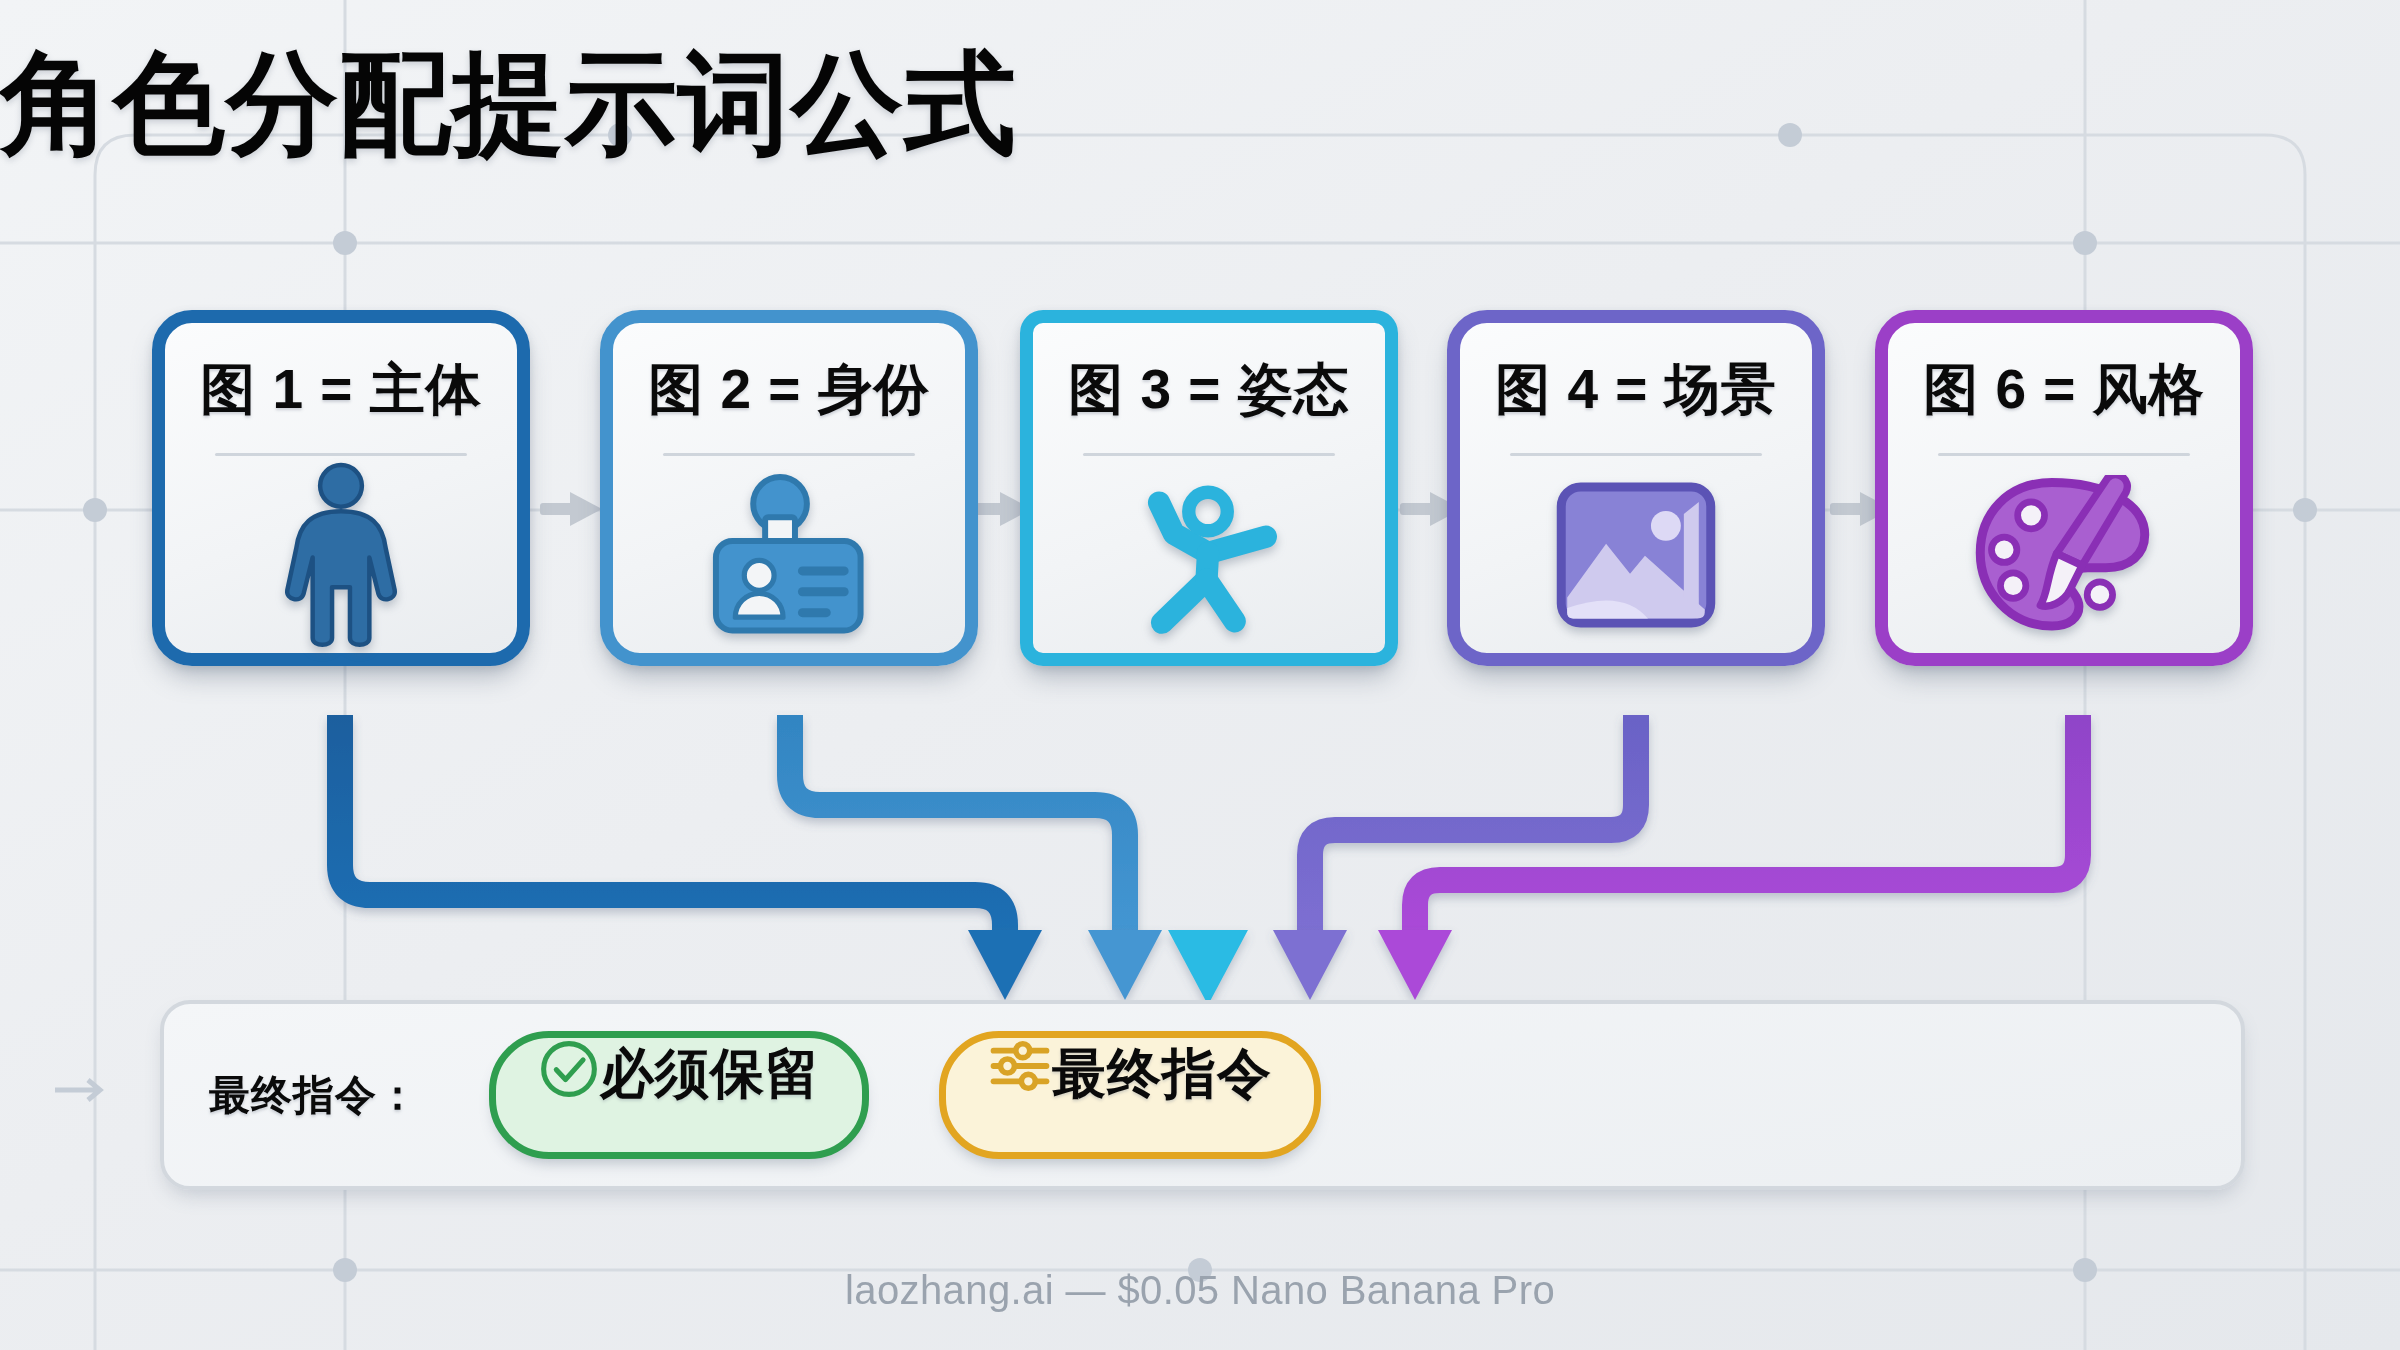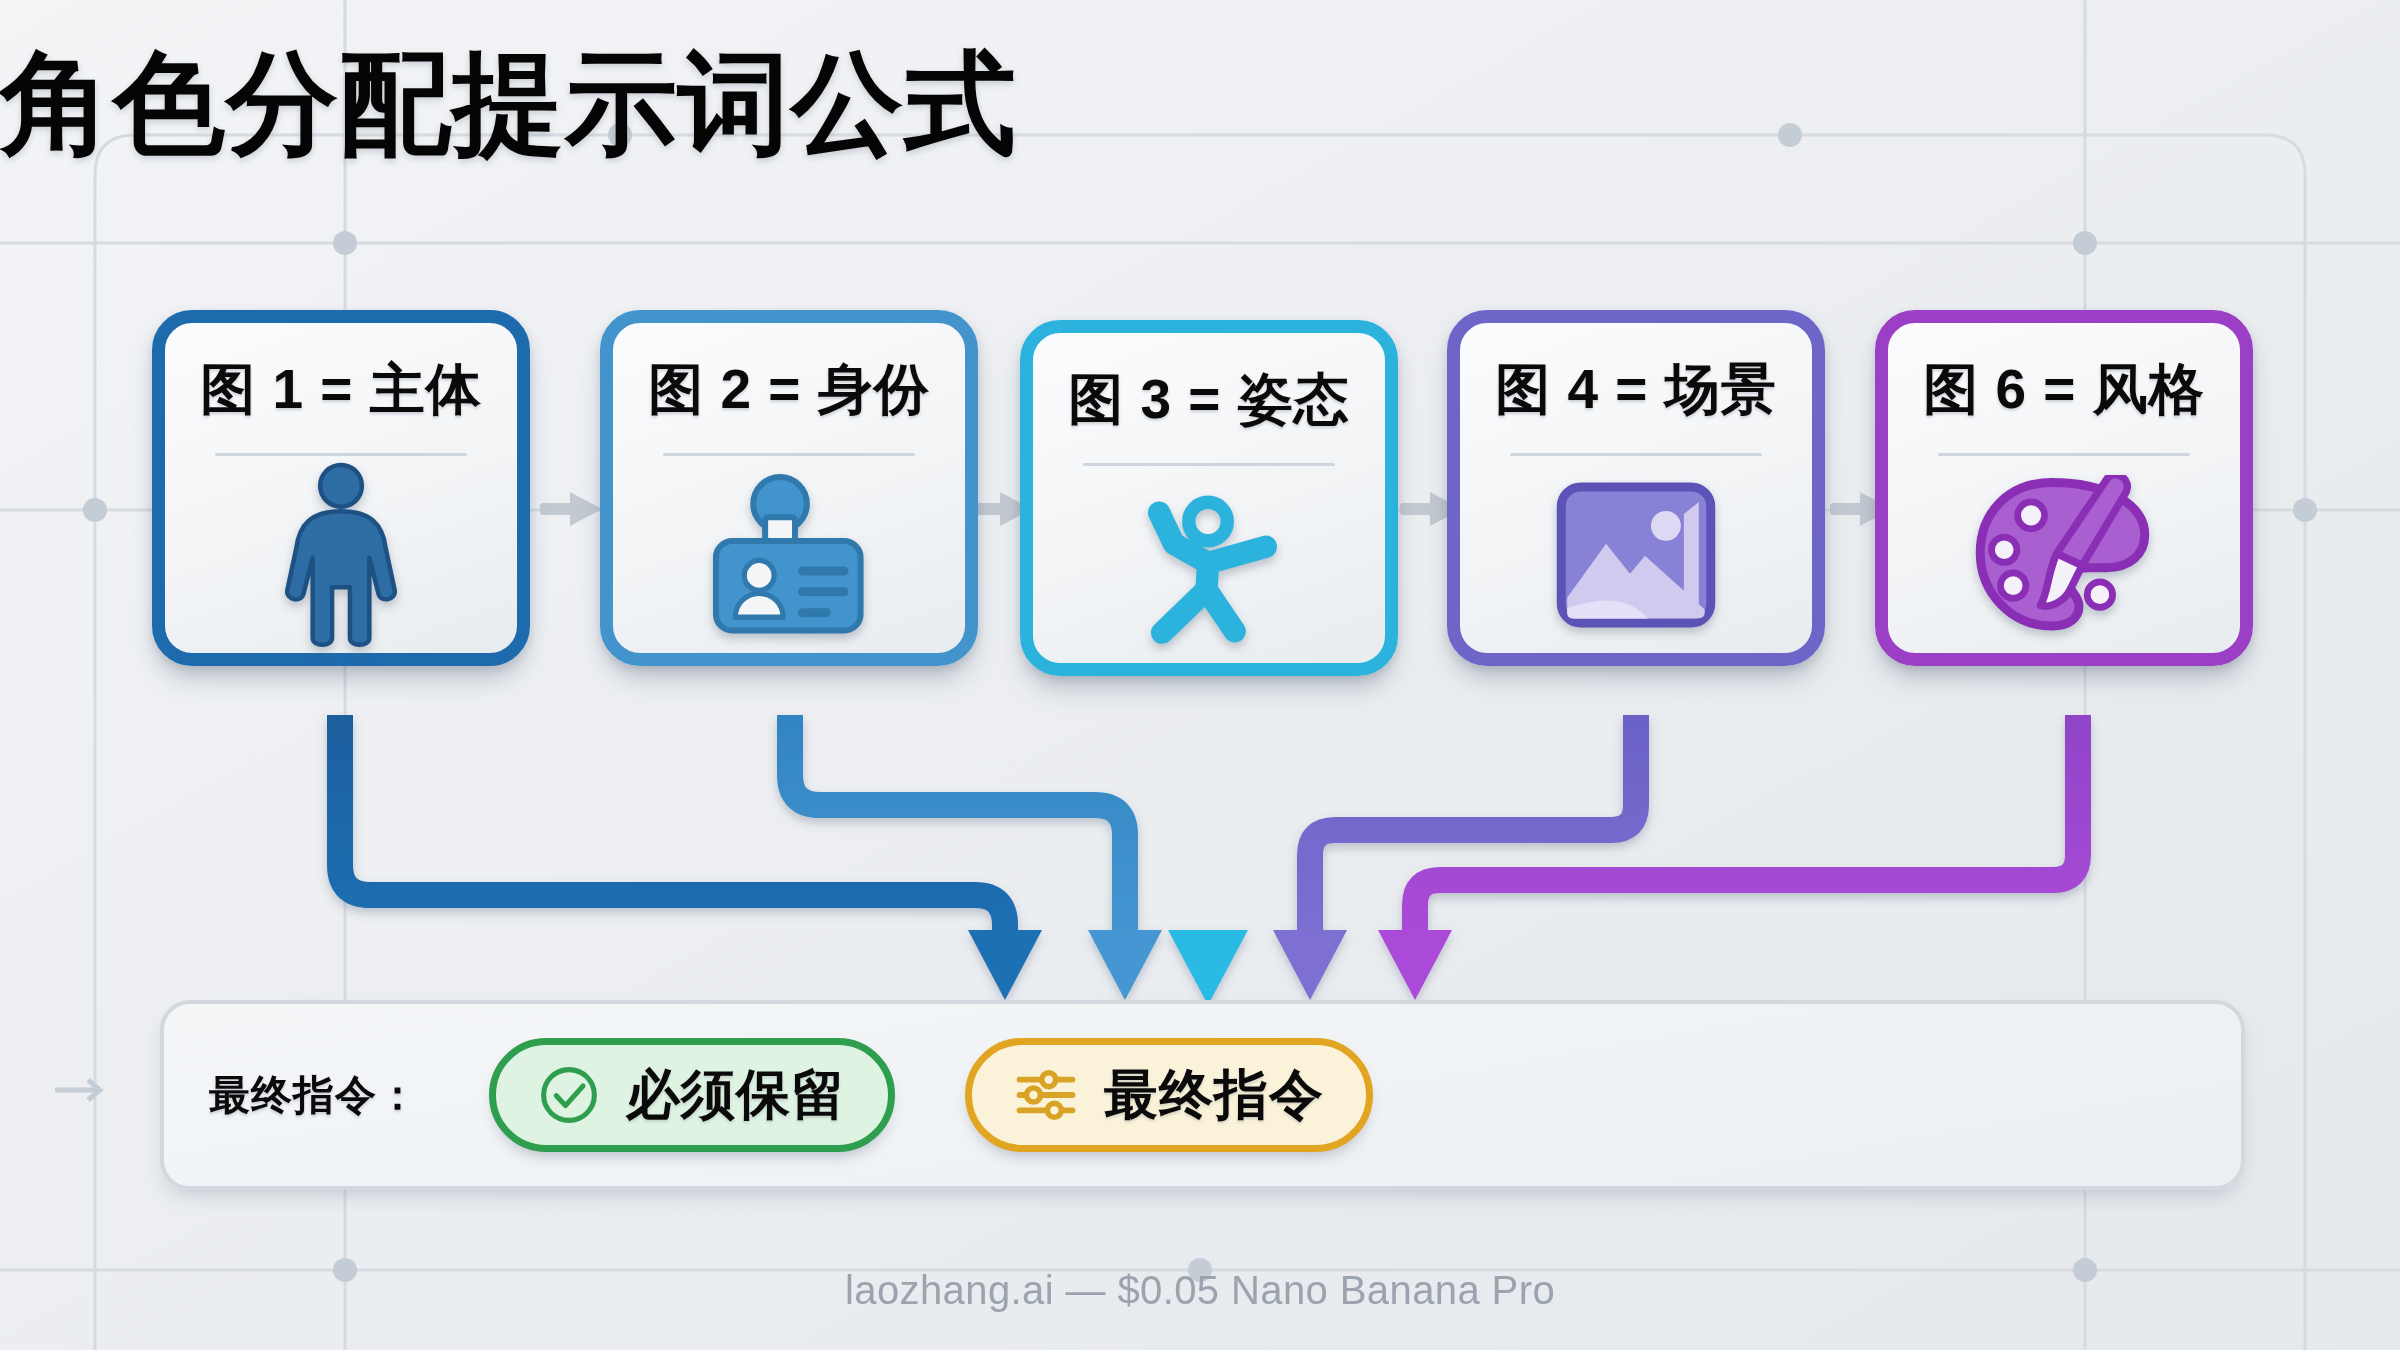--- a/index.html
+++ b/index.html
@@ -70,22 +70,22 @@
     padding-left:45px;
     gap:70px;
   }
   .final-label{
     font-size:41px; font-weight:bold; color:#0a0a0a;
     white-space:nowrap;
     text-shadow:0 2px 3px rgba(120,130,145,.35);
     letter-spacing:1px;
   }
   .pill{
-    display:flex; align-items:center; gap:26px;
-    height:114px;
+    display:flex; align-items:flex-start; 
+    height:128px;
     border-radius:60px;
     padding:0 42px;
     border:7px solid #2f9e4f;
     background:#dff3e2;
     box-shadow:0 9px 14px -5px rgba(90,104,124,.35);
   }
   .pill-text{
     font-size:54px; font-weight:bold; color:#0a0a0a;
     white-space:nowrap;
     text-shadow:0 2px 3px rgba(120,130,145,.3);
@@ -238,21 +238,21 @@
           <circle cx="37" cy="69" r="10" fill="#f3f5f7" stroke-width="3.5"></circle>
           <path d="M21 97 a16 16 0 0 1 32 0 Z" fill="#f3f5f7" stroke-width="3.5"></path>
           <rect x="63" y="63" width="34" height="6" rx="3" fill="#2f79ad" stroke="none"></rect>
           <rect x="63" y="77" width="34" height="6" rx="3" fill="#2f79ad" stroke="none"></rect>
           <rect x="63" y="91" width="22" height="6" rx="3" fill="#2f79ad" stroke="none"></rect>
         </g>
       </svg>
     </div>
   </div>
 
-  <div class="card" id="card2" style="left:1020px; top:320px; border-color:#2bb3dd;">
+  <div class="card" id="card2" style="left:1020px; top:310px; border-color:#2bb3dd;border-radius:23px;">
     <div class="card-title">图 3 = 姿态</div>
     <div class="card-divider"></div>
     <div class="card-icon">
       <svg width="175" height="175" viewBox="0 0 118 118">
         <g stroke="#2bb3dd" stroke-width="15" stroke-linecap="round" stroke-linejoin="round" fill="none">
           <path d="M25 24 L35 45 L58 58"></path>
           <path d="M58 58 L97 47"></path>
           <path d="M58 58 L57 76"></path>
           <path d="M57 76 L27 105"></path>
           <path d="M57 76 L76 104"></path>

